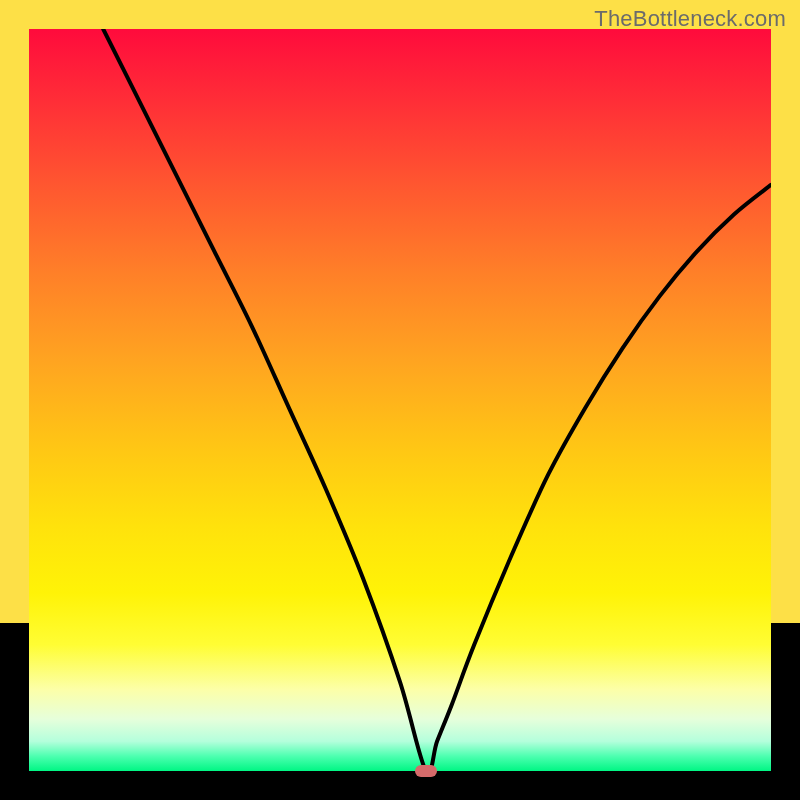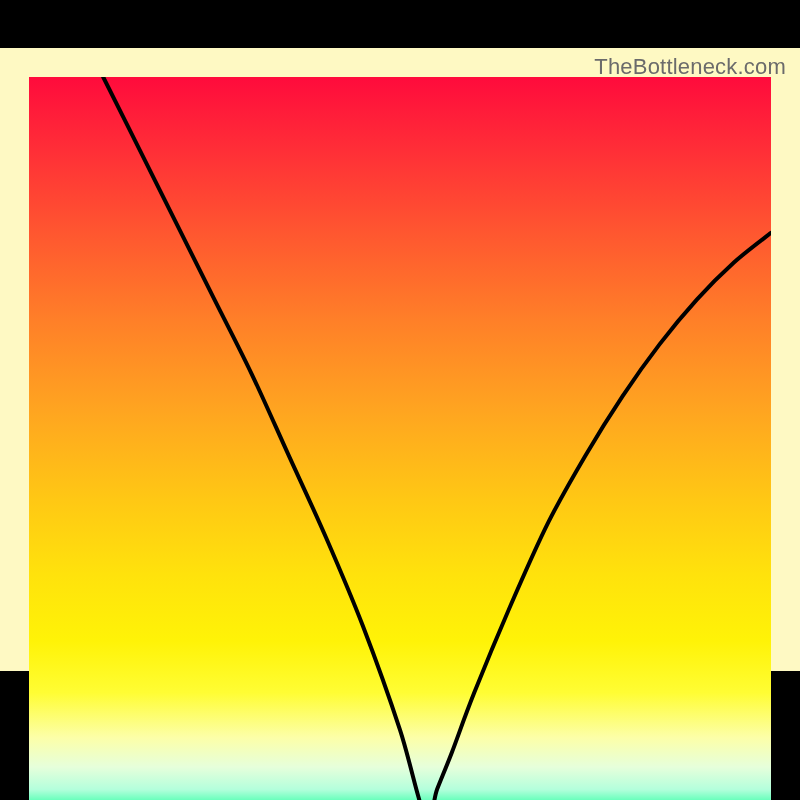--- a/index.html
+++ b/index.html
@@ -8,22 +8,21 @@
     width: 800px;
     height: 800px;
     background: #000;
     overflow: hidden;
     font-family: Arial, Helvetica, sans-serif;
   }
   .frame {
     position: relative;
     width: 800px;
     height: 623px;
-    background: #fef9c3;
-    margin-top: 48px;
+    background: #fde047;
   }
   .plot {
     position: absolute;
     left: 29px;
     top: 29px;
     width: 742px;
     height: 742px;
     background: linear-gradient(to bottom,
       #ff0b3c 0%,
       #ff2f37 10%,

